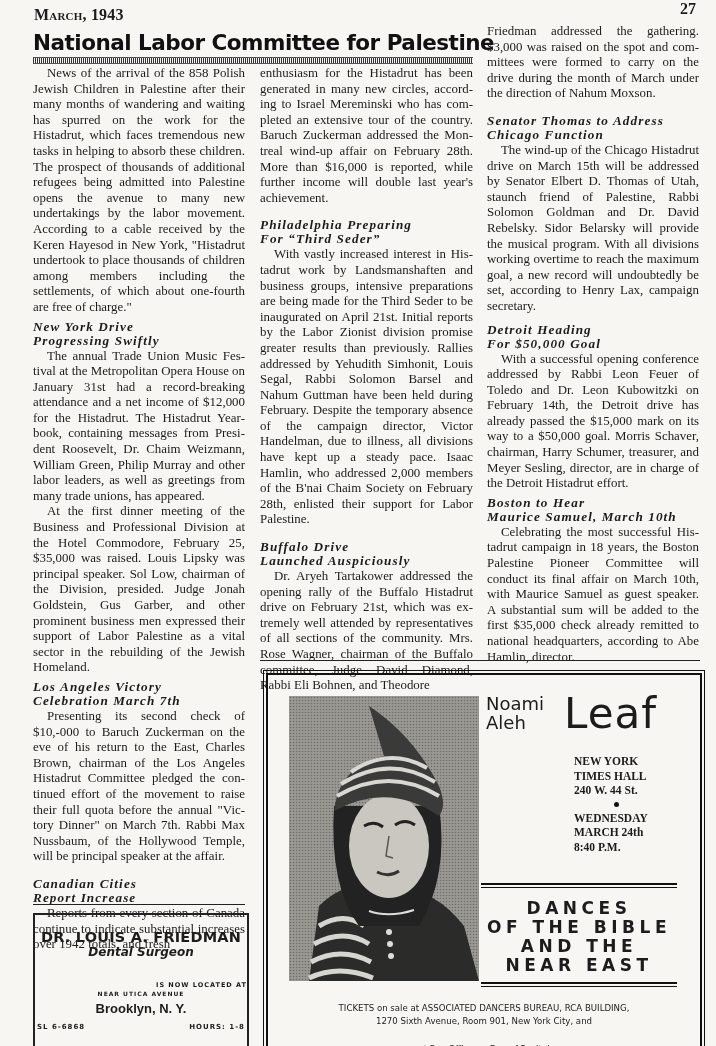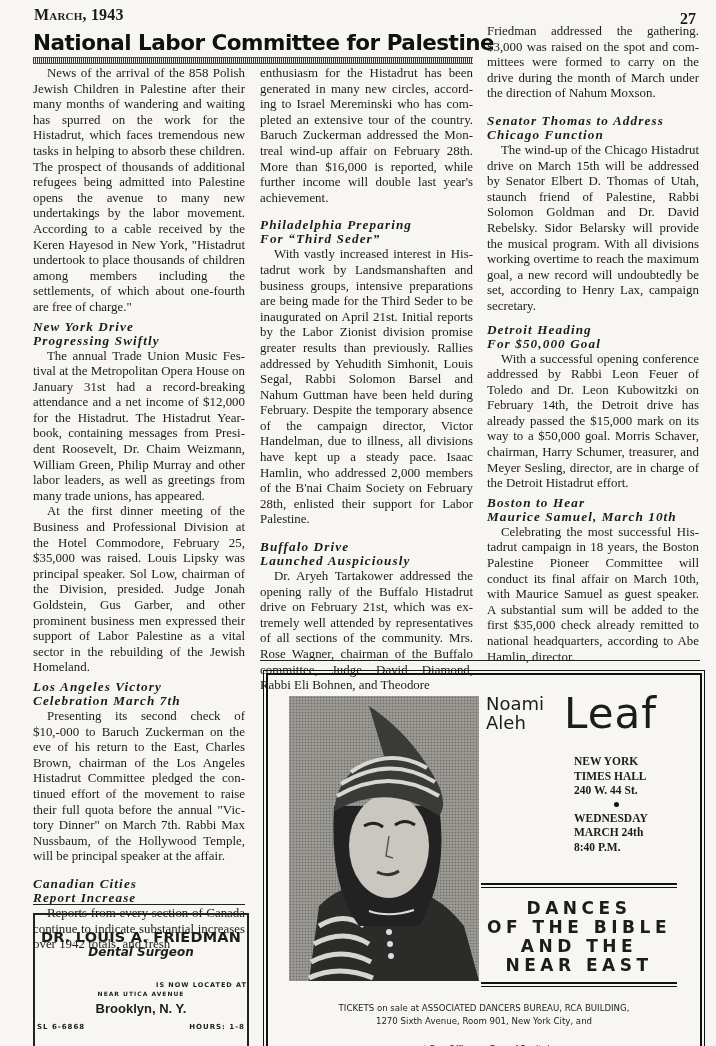--- a/index.html
+++ b/index.html
@@ -5,21 +5,21 @@
   html, body { margin:0; padding:0; }
   body {
     width:716px; height:1046px; overflow:hidden; position:relative;
     background:#f7f6f2; color:#1c1c1c;
     font-family:"Liberation Serif","DejaVu Serif",serif;
   }
   .running-head {
     position:absolute; left:34px; top:6px; font-size:16px; font-weight:bold;
     font-variant:small-caps; letter-spacing:0.2px;
   }
-  .page-number { position:absolute; right:20px; top:10px; font-size:16px; font-weight:bold; }
+  .page-number { position:absolute; right:20px; top:0; font-size:16px; font-weight:bold; }
   .title {
     position:absolute; left:33px; top:30px; width:440px;
     font-family:"DejaVu Sans","Liberation Sans",sans-serif; font-weight:bold;
     font-size:21.5px; letter-spacing:-0.5px; white-space:nowrap; color:#111;
   }
   .title-rule {
     position:absolute; left:33px; top:57px; width:440px; height:5px;
     background:repeating-linear-gradient(90deg,#333 0 1px,#f7f6f2 1px 2px);
     border-top:1px solid #555; border-bottom:1px solid #555;
   }

